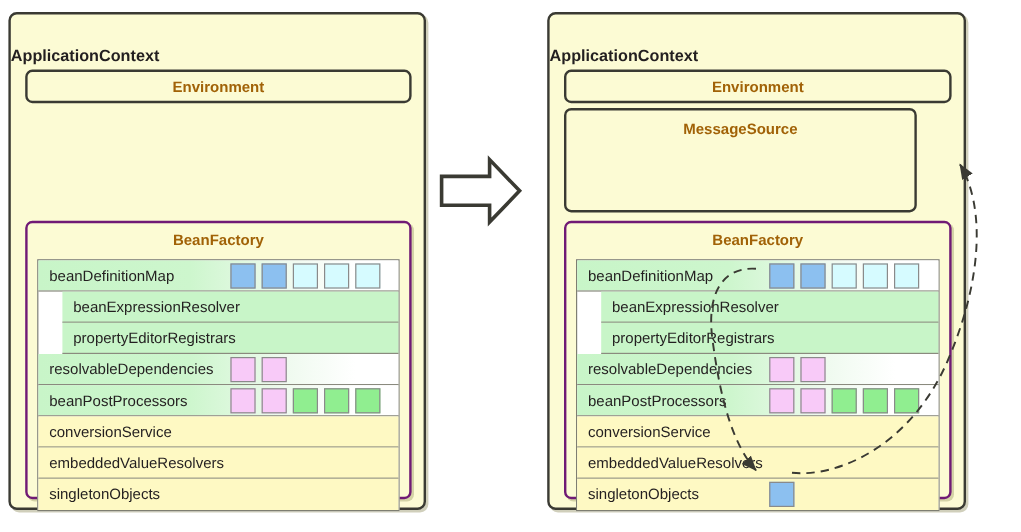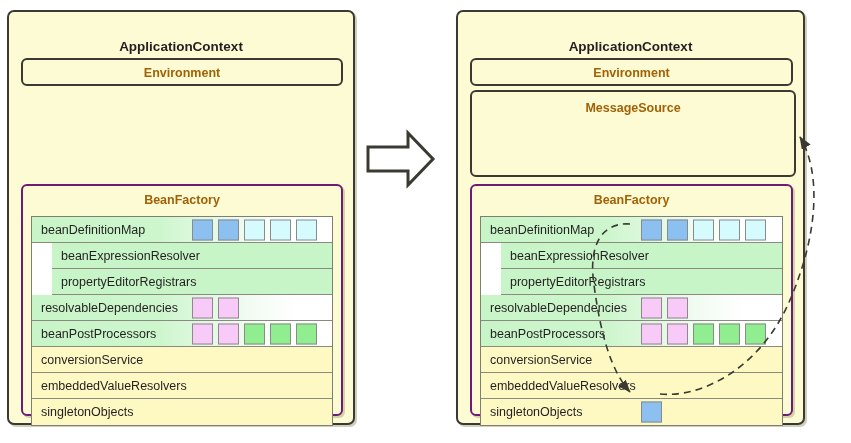--- a/index.html
+++ b/index.html
@@ -2,21 +2,21 @@
 <html><head>
 <meta charset="utf-8">
 <style>
   html,body{margin:0;padding:0;background:#ffffff;}
   body{width:851px;height:443px;position:relative;overflow:hidden;
        font-family:"Liberation Sans","DejaVu Sans",sans-serif;}
 
   .panel{position:absolute;background:#fcfbd4;border:2px solid #3a3a33;
          border-radius:7px;box-sizing:border-box;
          box-shadow:2px 2px 0 rgba(120,118,60,.35);}
-  .panel-title{position:absolute;left:0;right:0;text-align:center;
+  .panel-title{position:absolute;left:0;right:0;text-align:left;
                font-weight:bold;font-size:13.5px;color:#231f20;}
 
   .subbox{position:absolute;background:#fcfbd4;border:2px solid #3a3a33;
           border-radius:6px;box-sizing:border-box;}
   .subbox-title{position:absolute;left:0;right:0;text-align:center;
                 font-weight:bold;font-size:12.5px;color:#a16207;}
 
   .factory{position:absolute;background:#fcfbd4;border:2px solid #701a75;
            border-radius:6px;box-sizing:border-box;
            box-shadow:2px 2px 0 rgba(120,118,60,.30);}
@@ -106,21 +106,21 @@
   <polygon points="368,147 408,147 408,133 433,159 408,185 408,171 368,171" fill="#ffffff" stroke="#3a3a33" stroke-width="3" stroke-linejoin="miter"></polygon>
 </svg>
 
 <div class="panel" style="left:456px;top:10px;width:349px;height:415px;">
   <div class="panel-title" style="top:27px;">ApplicationContext</div>
 
   <div class="subbox" style="left:12px;top:46px;width:323px;height:28px;">
     <div class="subbox-title" style="top:6px;">Environment</div>
   </div>
 
-  <div class="subbox" style="left:12px;top:78px;width:326px;height:87px;">
+  <div class="subbox" style="left:12px;top:78px;width:294px;height:87px;">
     <div class="subbox-title" style="top:9px;">MessageSource</div>
   </div>
 
   <div class="factory" style="left:12px;top:172px;width:323px;height:232px;">
     <div class="subbox-title" style="top:7px;">BeanFactory</div>
     <div class="rows">
         <div class="row grad">
           <div class="row-label">beanDefinitionMap</div>
           <div class="cells" style="left: 160px;">
             <div class="cell c-blue"></div>

